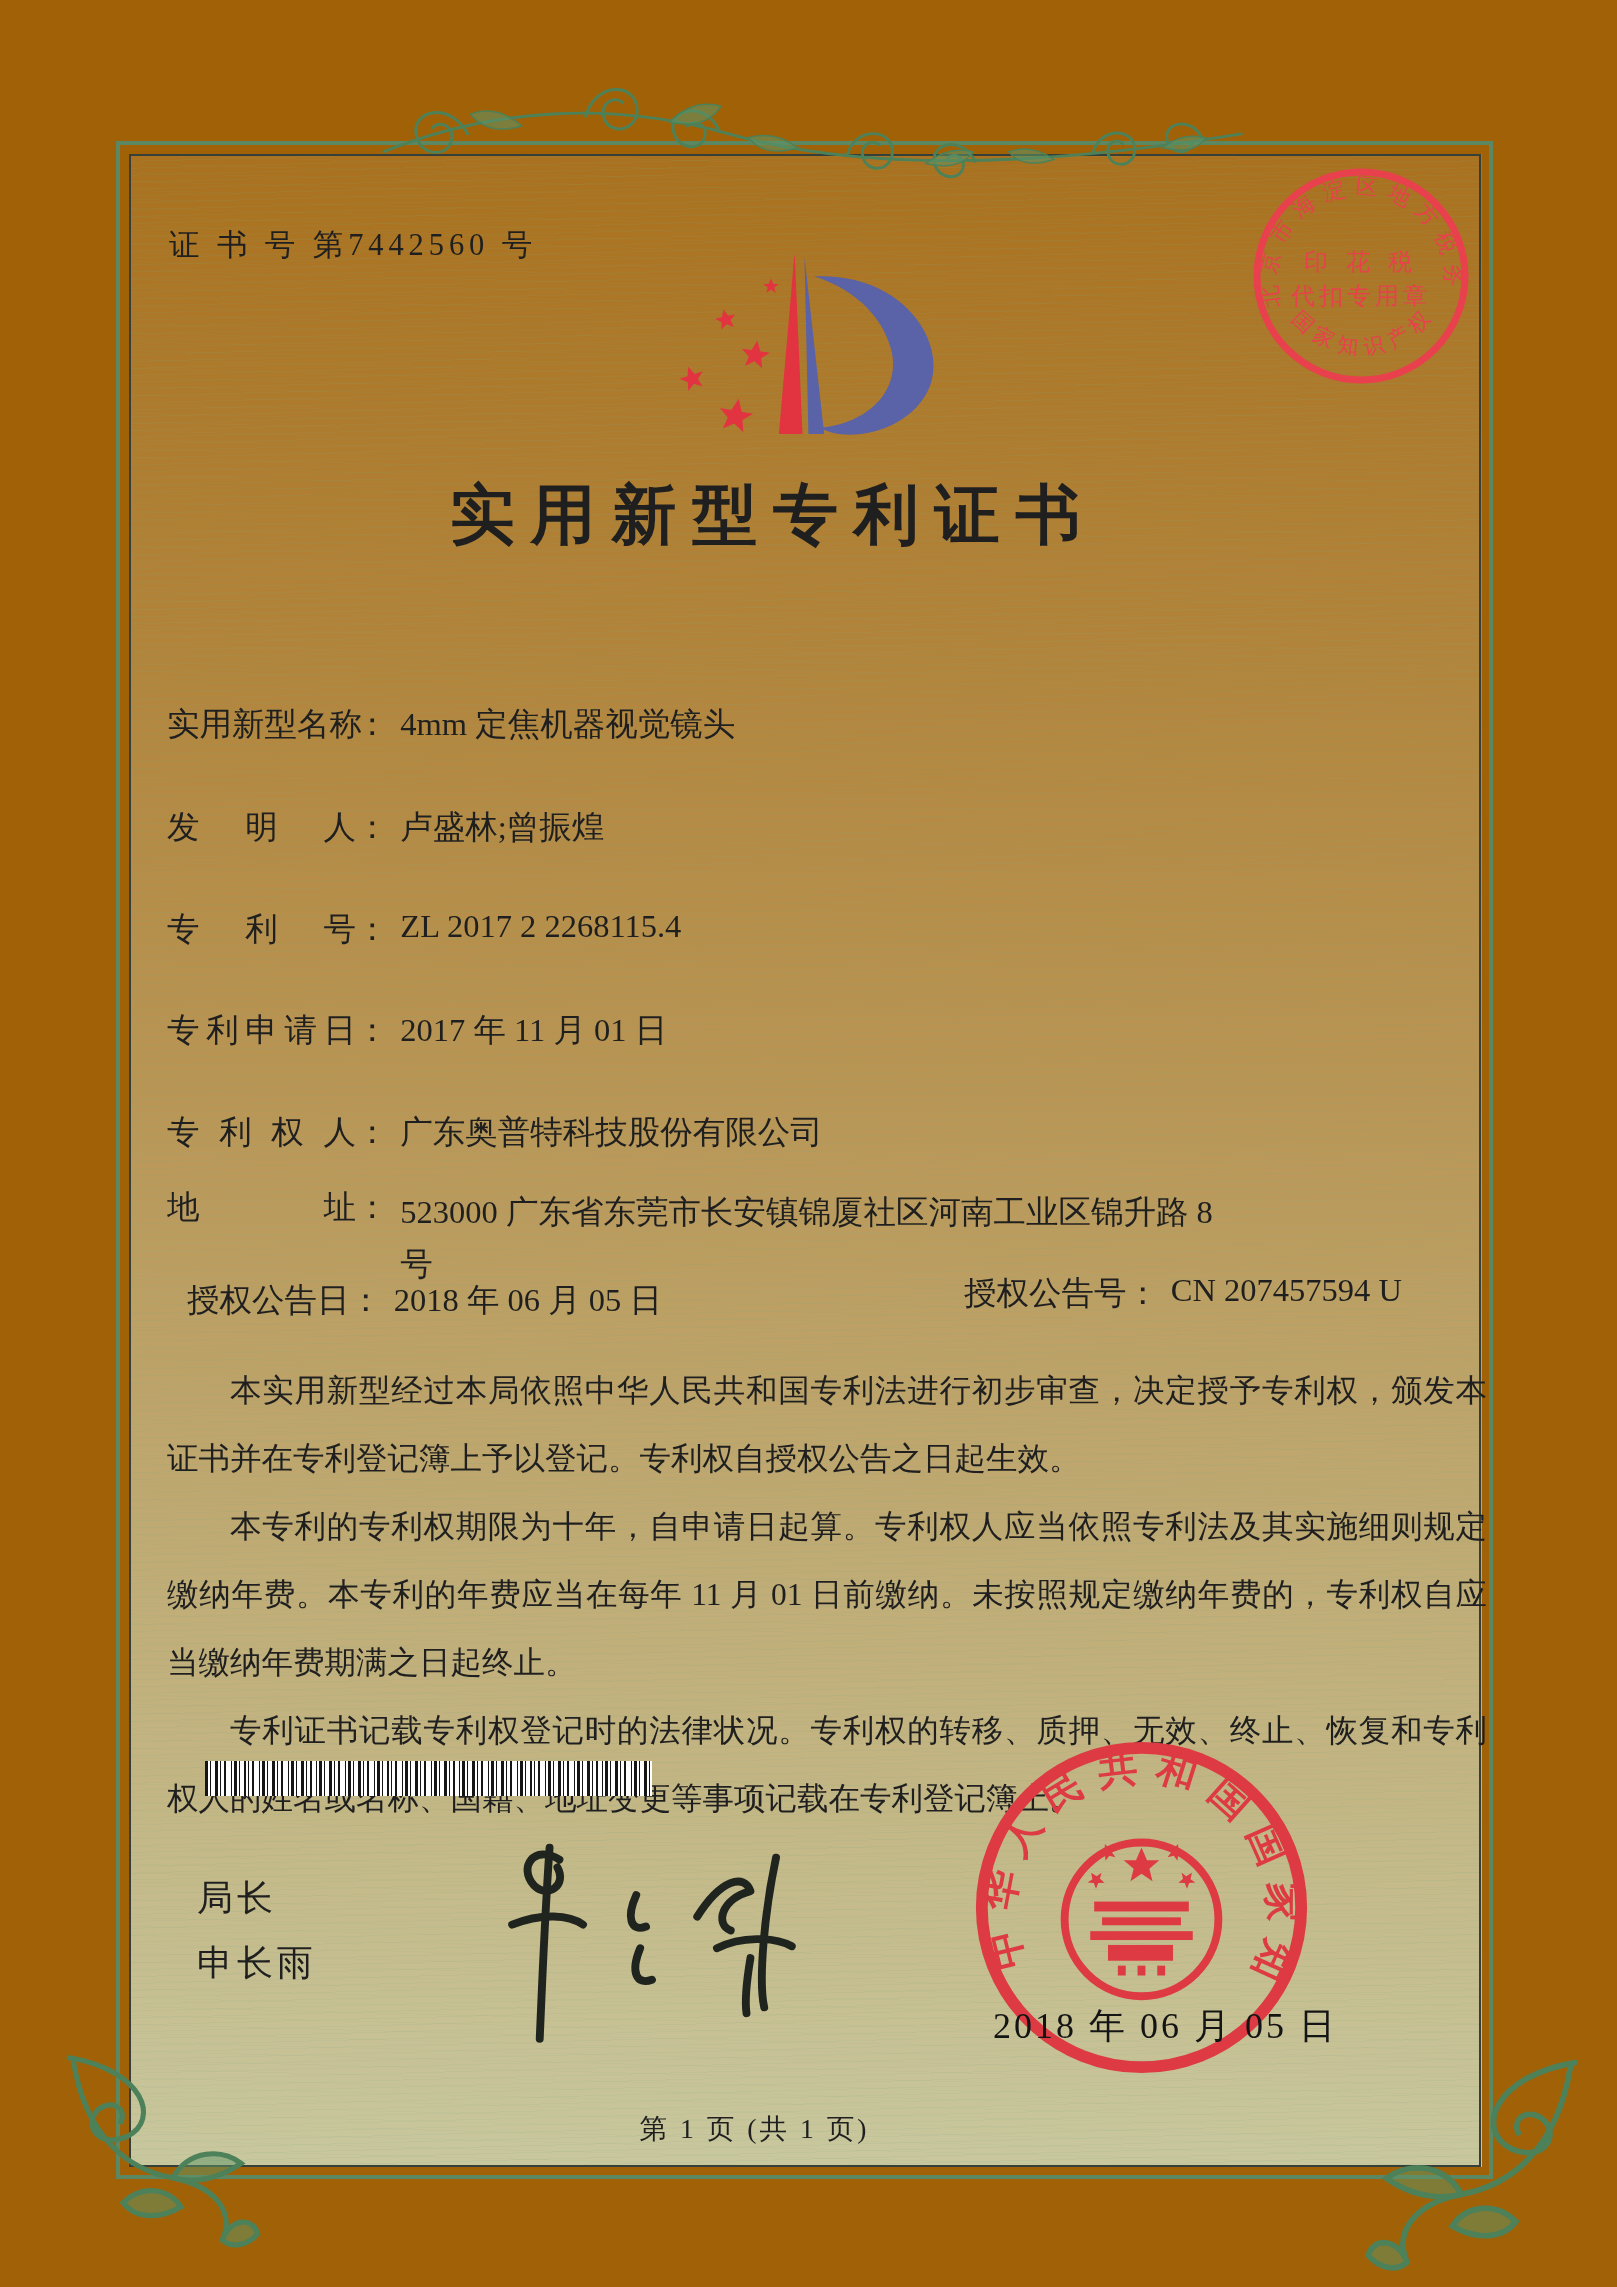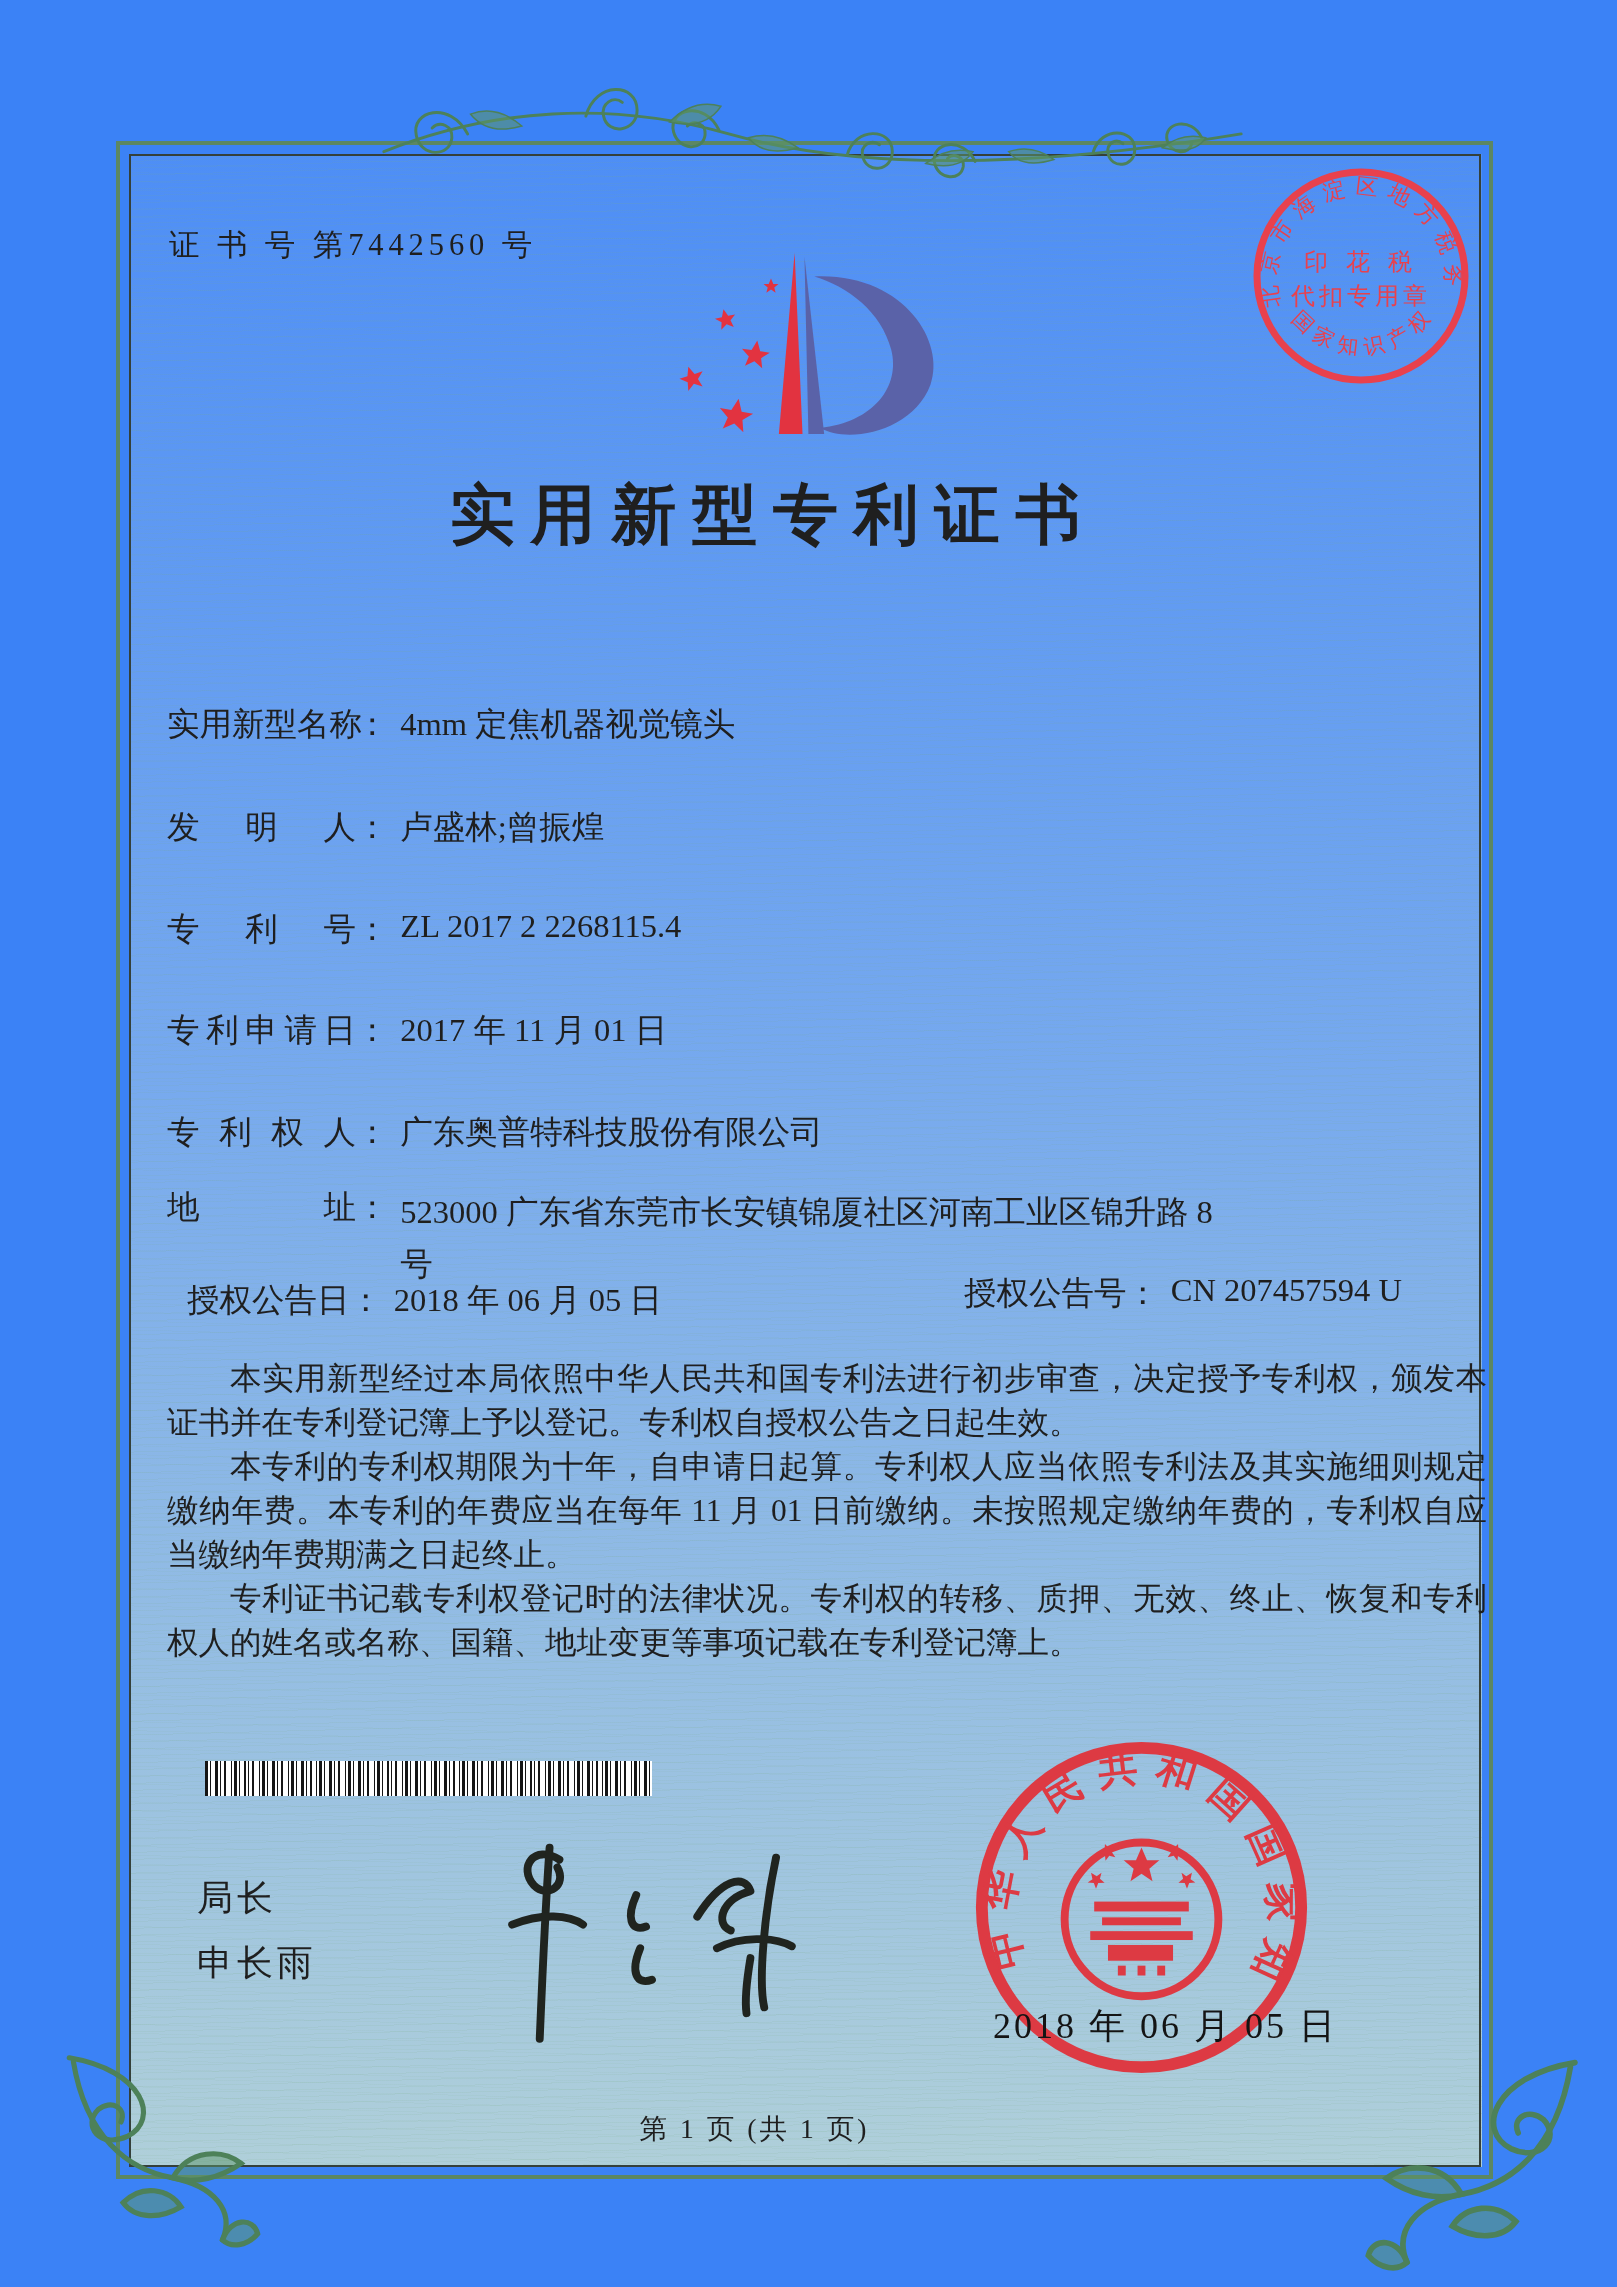--- a/index.html
+++ b/index.html
@@ -1,19 +1,19 @@
 <!DOCTYPE html>
 <html><head>
 <meta charset="utf-8">
 <title>实用新型专利证书</title>
 <style>
   html,body{margin:0;padding:0;background:#e8e8e4;}
   #page{
     position:relative;width:1617px;height:2287px;margin:0 auto;
-    background:#3b82f6;overflow:hidden;
+    background:#a16207;overflow:hidden;
     font-family:"Liberation Serif","DejaVu Serif",serif;
     color:#1f1f1f;
   }
   
   #texture{
     position:absolute;left:129px;top:154px;width:1353px;height:2013px;
     background:
       repeating-linear-gradient(178.5deg, rgba(120,170,125,0.10) 0 1px, rgba(0,0,0,0) 1px 6.9px),
       repeating-linear-gradient(181.5deg, rgba(120,170,125,0.07) 0 1px, rgba(0,0,0,0) 1px 8.9px),
       linear-gradient(180deg, rgba(244,250,242,0.10) 0%, rgba(228,241,224,0.35) 45%, rgba(214,233,208,0.75) 100%);
@@ -34,21 +34,21 @@
   }
   .field-row{left:167px;font-size:32.5px;white-space:nowrap;}
   .flabel{
     display:inline-block;width:189px;text-align:justify;text-align-last:justify;
     vertical-align:top;
   }
   .fcolon{display:inline-block;margin-right:11.8px;vertical-align:top;}
   .fvalue{display:inline-block;vertical-align:top;}
   .addr-val{line-height:52px;}
   .grant-label{display:inline-block;vertical-align:top;margin-left:20px;}
-  .paras{left:167px;top:1357px;width:1320px;font-size:31.5px;line-height:44px;text-align:justify;}
+  .paras{left:167px;top:1357px;width:1320px;font-size:31.5px;line-height:68px;text-align:justify;}
   .paras p{margin:0;text-indent:63px;}
   .barcode{
     left:205px;top:1761px;width:447px;height:35px;
     background:
       repeating-linear-gradient(90deg,
         #151515 0 3px,  #ffffff 3px 4.9px,
         #151515 4.9px 5.9px,#ffffff 5.9px 9.9px,
         #151515 9.9px 12.8px,#ffffff 12.8px 14.8px,
         #151515 14.8px 15.8px,#ffffff 15.8px 18.7px,
         #151515 18.7px 20.7px,#ffffff 20.7px 25.6px,

